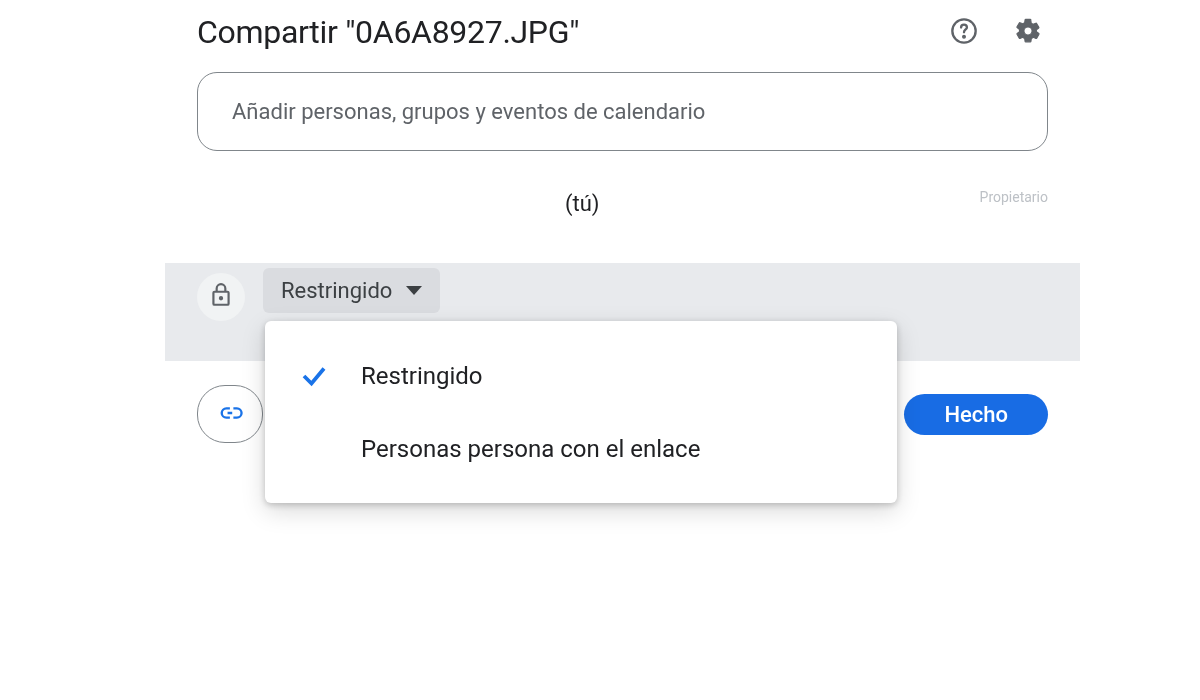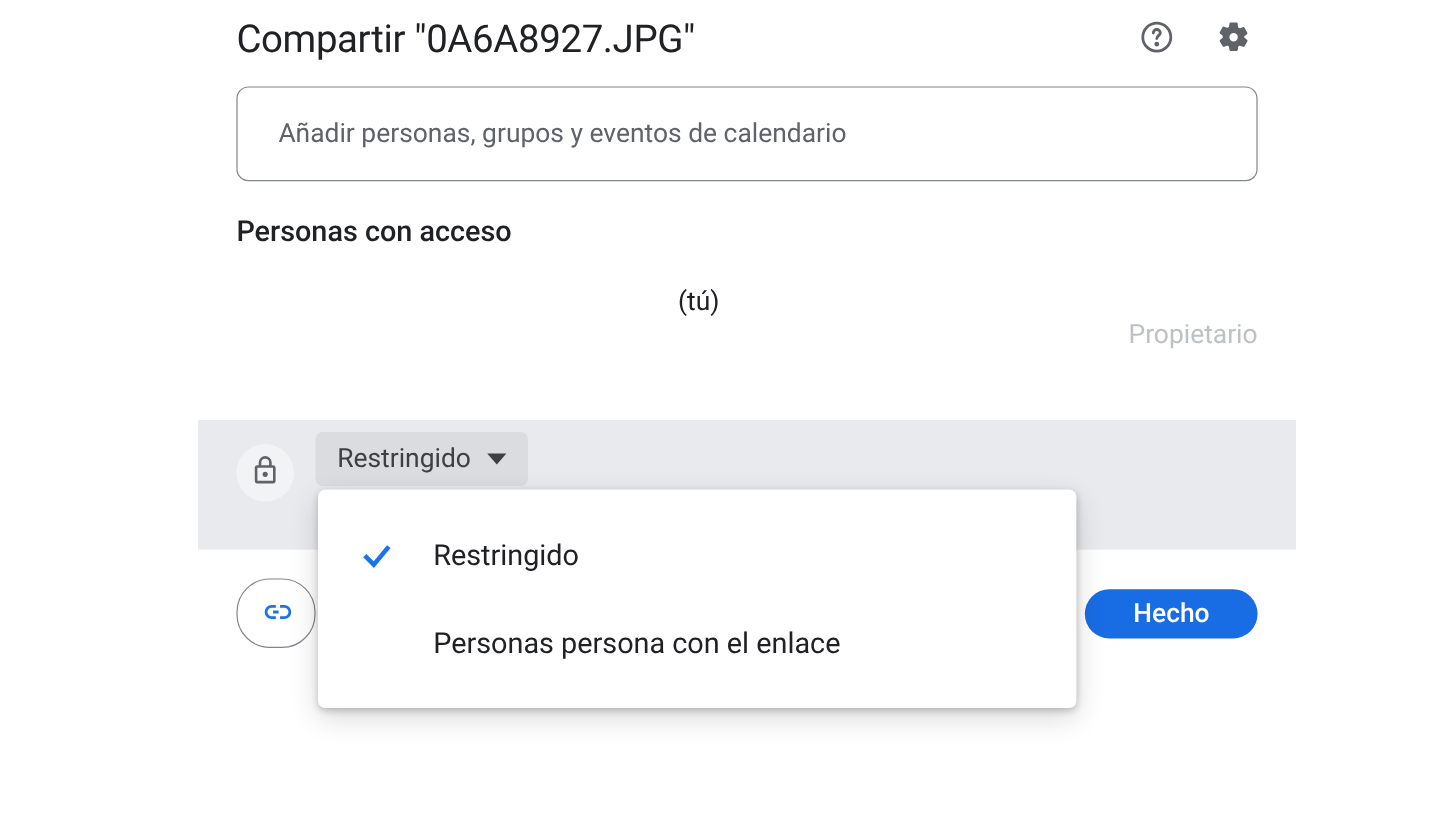--- a/index.html
+++ b/index.html
@@ -45,21 +45,21 @@
       border: none;
       background: transparent;
     }
     .icon-btn svg { width: 28px; height: 28px; fill: #5f6368; stroke: #5f6368; }
     .input-wrap { padding: 0 32px 28px 32px; }
     .people-input {
       width: 100%;
       font-size: 22px;
       padding: 26px 34px;
       border: 1px solid #80868b;
-      border-radius: 10px;
+      border-radius: 20px;
       color: #5f6368;
       outline: none;
       font-family: inherit;
     }
     .people-input::placeholder { color: #5f6368; }
     .section-label {
       font-size: 24px;
       font-weight: 500;
       color: #202124;
       padding: 0 32px;
@@ -73,29 +73,29 @@
     }
     .you-suffix {
       position: absolute;
       left: 400px;
       top: 12px;
       font-size: 22px;
       color: #202124;
     }
     .role {
       margin-left: auto;
-      font-size: 22px;
+      font-size: 14px;
       color: #bdc1c6;
-      margin-top: 32px;
+      margin-top: 2px;
     }
     .general-row {
       background: #e8eaed;
-      padding: 14px 32px 40px 32px;
-      display: flex;
-      align-items: flex-start;
+      padding: 4px 32px 40px 32px;
+      display: flex;
+      align-items: center;
       position: relative;
       margin-top: 8px;
     }
     .lock-circle {
       width: 48px;
       height: 48px;
       border-radius: 50%;
       background: #f1f3f4;
       display: flex;
       align-items: center;
@@ -200,21 +200,20 @@
             </svg>
         </span>
       </button>
     </div>
   </div>
 
   <div class="input-wrap">
     <input class="people-input" type="text" placeholder="Añadir personas, grupos y eventos de calendario" style="">
   </div>
 
-  <div class="section-label">Personas con acceso</div>
 
   <div class="person-row">
     <span class="you-suffix">(tú)</span>
     <span class="role">Propietario</span>
   </div>
 
 
   <div class="general-row">
     <div class="lock-circle">
       <span>

